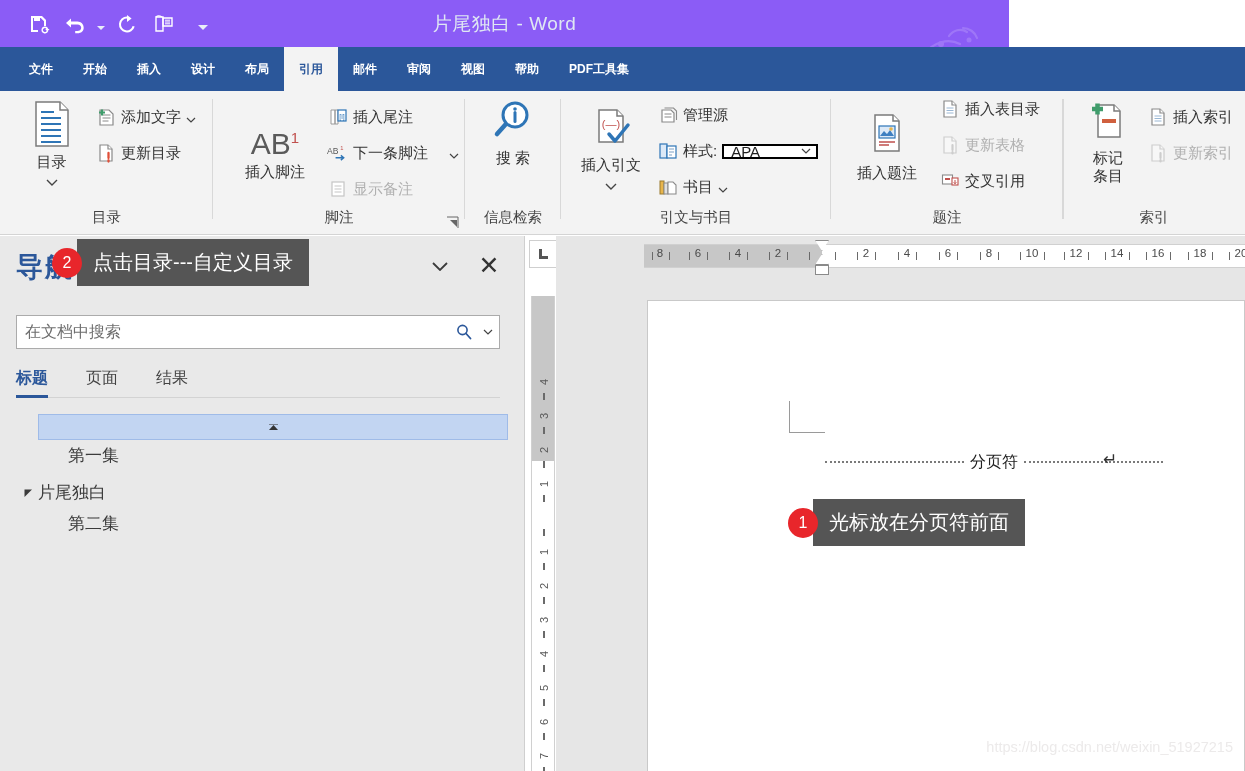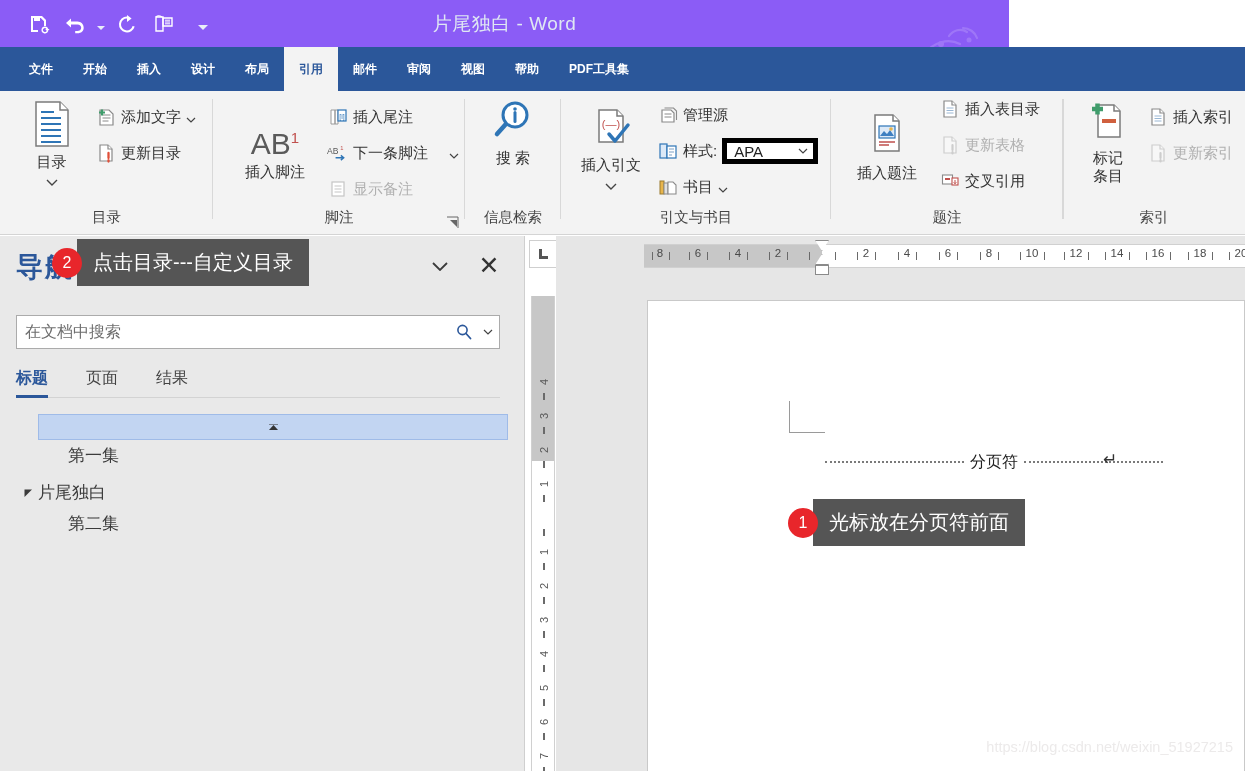--- a/index.html
+++ b/index.html
@@ -91,21 +91,21 @@
     font-size:15px; color:#333; white-space:nowrap;
   }
   .sm-btn.disabled{ color:#b0b0b0; cursor:default; }
   .sm-ico{ width:21px; height:21px; display:flex; align-items:center; justify-content:center; flex:0 0 21px;}
   .dlg-launch{
     position:absolute; bottom:7px; right:6px; width:13px; height:13px; cursor:pointer;
     color:#666;
   }
   .style-select{
     display:inline-flex; align-items:center; justify-content:space-between;
-    width:96px; height:26px; background:#fff; border:5px solid #000000;
+    width:96px; height:15px; background:#fff; border:2px solid #000000;
     font-size:15px; color:#222; padding:0 5px 0 7px; cursor:pointer;
   }
 
   
   .navpane{
     position:absolute; left:0; top:236px; width:525px; height:535px;
     background:#e9e9e9; border-right:1px solid #cfcfcf;
   }
   .nav-head{
     position:absolute; left:0; top:0; width:100%; height:58px;

